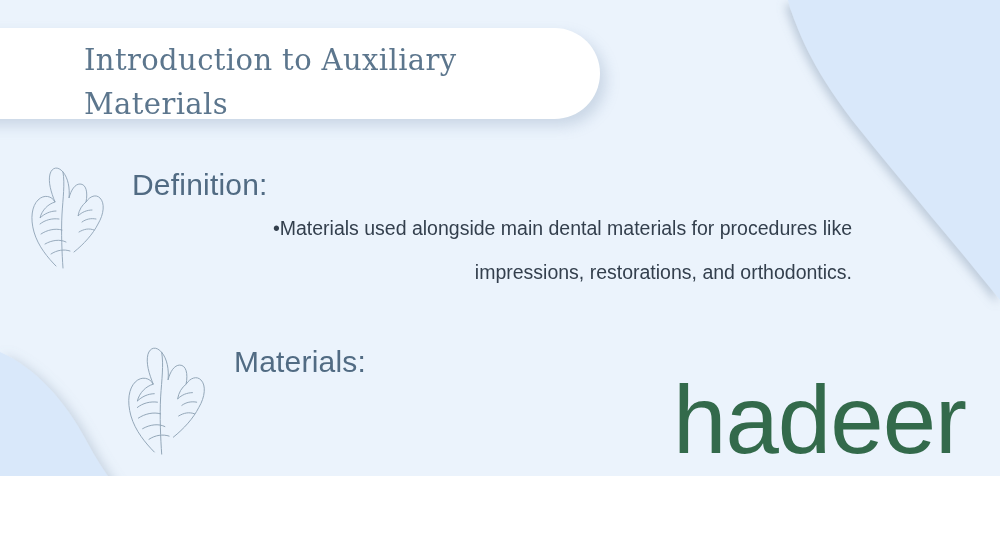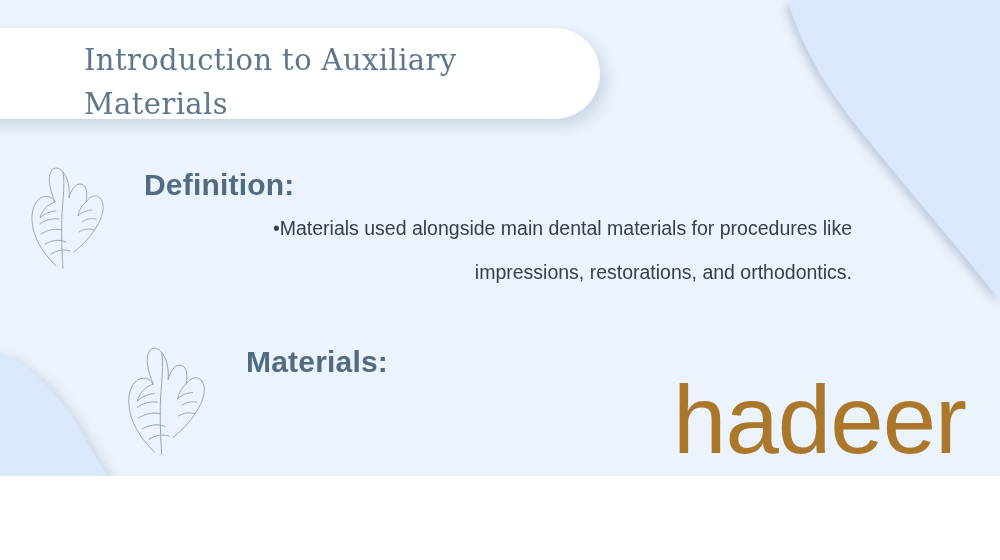--- a/index.html
+++ b/index.html
@@ -52,25 +52,25 @@
     white-space: pre-line;
   }
 
   
   .section {
     position: absolute;
     z-index: 5;
   }
   .sec-heading {
     font-family: "Liberation Sans", sans-serif;
-    font-weight: 700;
+    font-weight: 400;
     font-size: 30px;
     color: #516b83;
     letter-spacing: 0.2px;
-    margin: 0 0 4px 12px;
+    margin: 0 0 4px 0;
   }
   .sec-body {
     font-family: "Liberation Sans", sans-serif;
     font-weight: 400;
     font-size: 19.5px;
     line-height: 2.28;
     color: #333f4d;
     margin: 0;
     text-align: right;
   }
@@ -91,21 +91,21 @@
   #watermark {
     position: absolute;
     right: 34px;
     bottom: 2px;
     z-index: 2;
     font-family: "Liberation Sans", sans-serif;
     font-weight: 400;
     font-size: 96px;
     line-height: 1.12;
     letter-spacing: -1px;
-    color: #a16207;
+    color: #14532d;
     opacity: 0.85;
     user-select: none;
   }
 </style>
 </head>
 <body>
 
 <div id="slide">
 
   <svg class="wave-layer" viewBox="0 0 1000 560" preserveAspectRatio="none">

